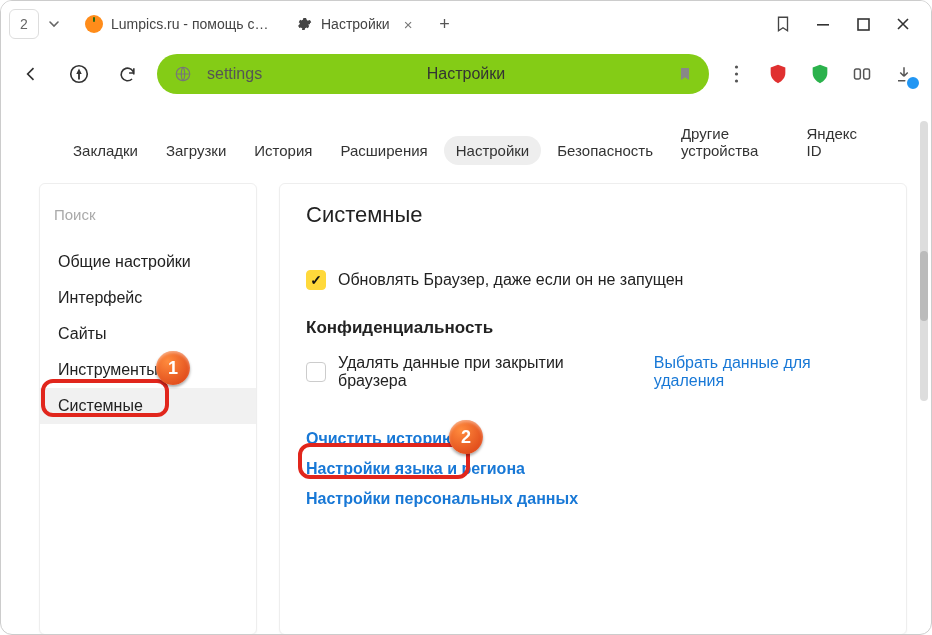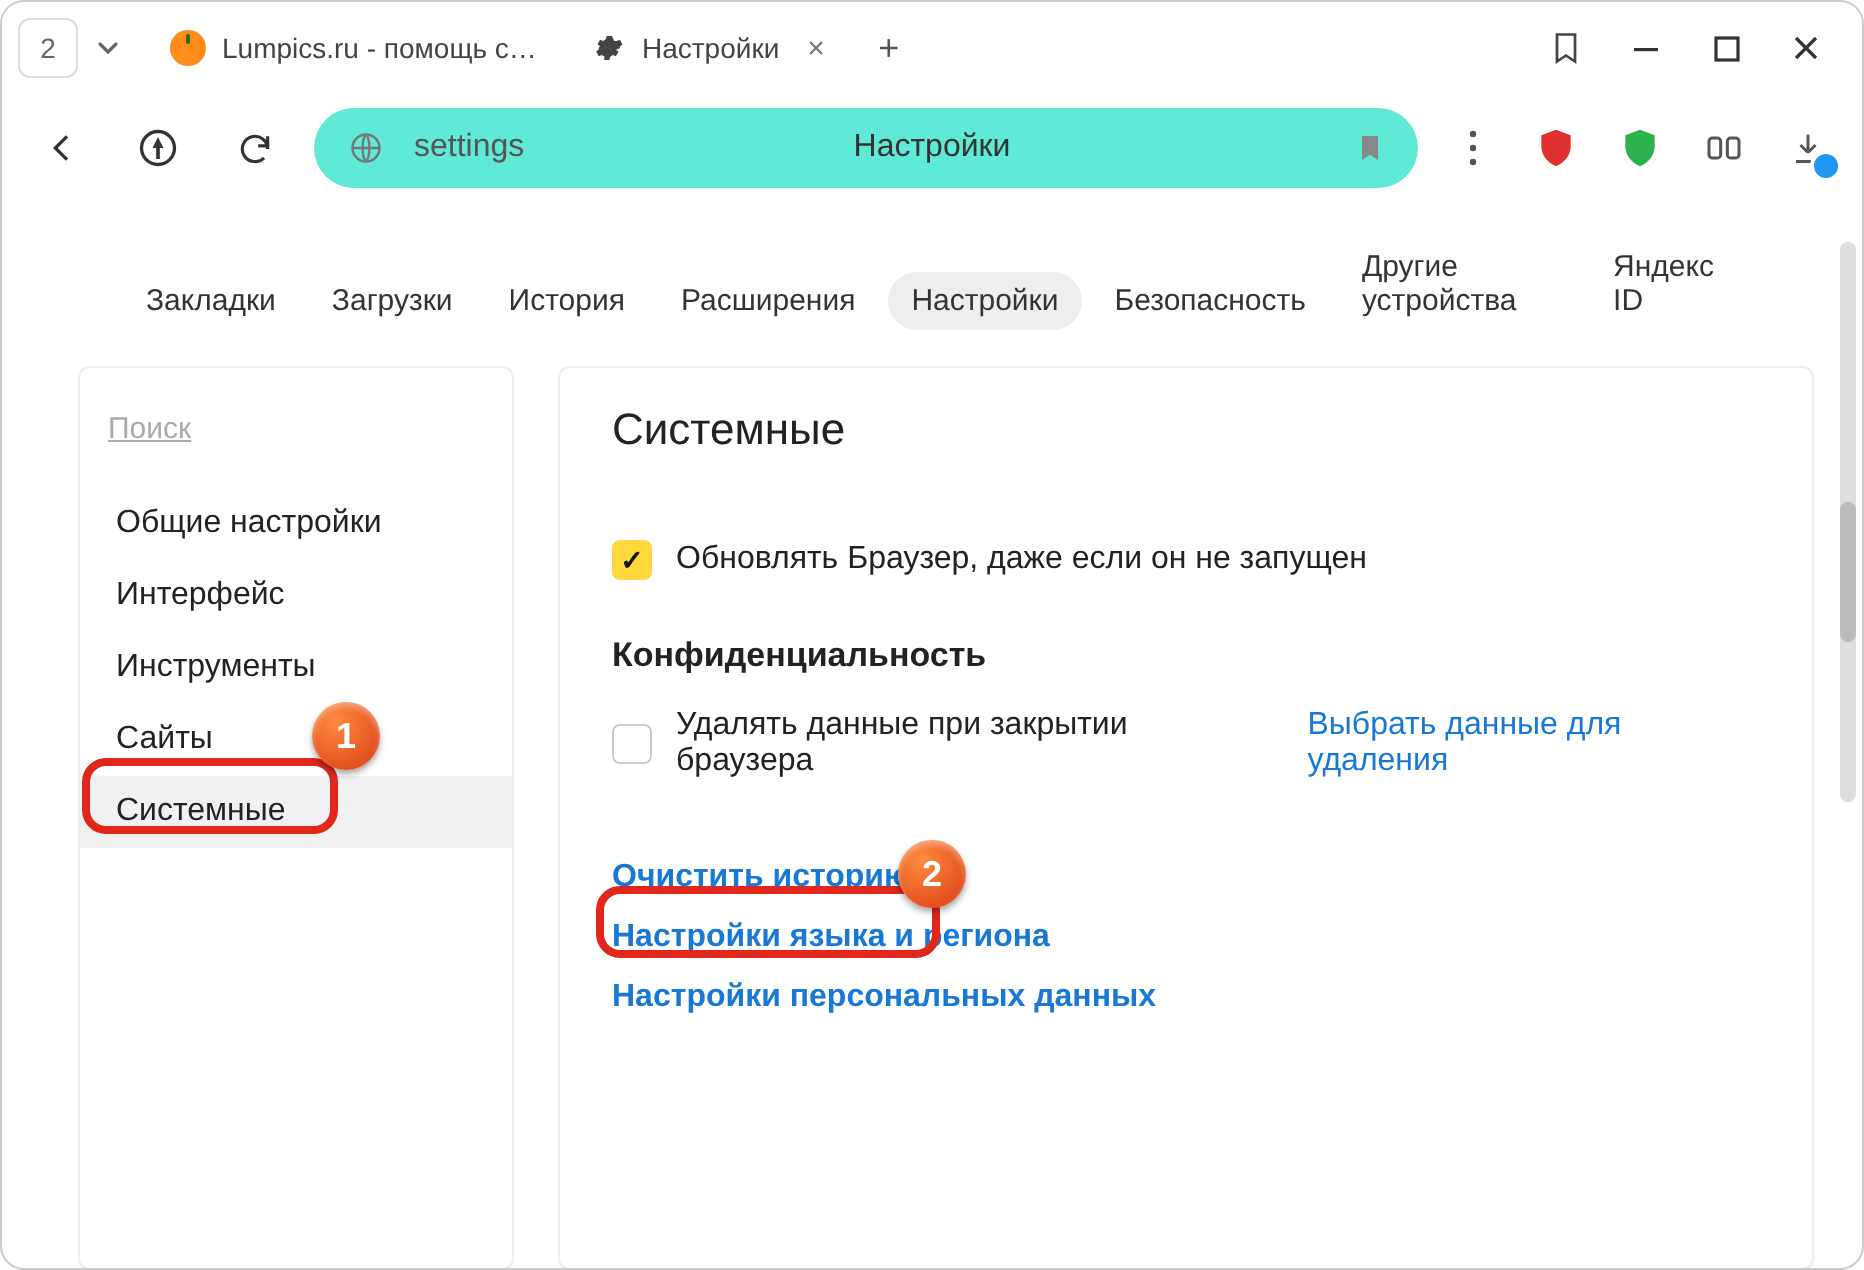--- a/index.html
+++ b/index.html
@@ -16,39 +16,39 @@
 .tab .favicon { width:18px; height:18px; display:flex; align-items:center; justify-content:center; }
 .tab .txt { white-space:nowrap; overflow:hidden; text-overflow:ellipsis; flex:1; }
 .tab .closex { font-size:15px; color:#777; margin-left:6px;}
 .newtab { width:28px; height:28px; border-radius:50%; display:flex; align-items:center; justify-content:center; font-size:18px; color:#555; margin-left:6px; }
 .titlebar .spacer{flex:1;}
 .wicon { width:40px; height:30px; display:flex; align-items:center; justify-content:center; color:#333;}
 
 
 .addrrow { display:flex; align-items:center; height:54px; padding:0 12px; gap:12px; }
 .circbtn { width:36px; height:36px; border-radius:50%; display:flex; align-items:center; justify-content:center; color:#444; }
-.addrbar { flex:1; height:40px; border-radius:20px; background:#5eead4; display:flex; align-items:center; padding:0 16px; gap:14px; color:#555; font-size:16px;}
+.addrbar { flex:1; height:40px; border-radius:20px; background:#84cc16; display:flex; align-items:center; padding:0 16px; gap:14px; color:#555; font-size:16px;}
 .addrbar .globe { width:20px; height:20px; display:flex; align-items:center; justify-content:center;}
 .addrbar .spacer{flex:1;}
 .addrbar .heading{ color:#333; font-size:16px; position:absolute; left:50%; transform:translateX(-50%);}
 .ticon { width:30px; height:30px; display:flex; align-items:center; justify-content:center;}
 .shield-red svg{ color:#e03030;}
 .shield-green svg{ color:#2bb24c;}
 .dlbadge { position:relative;}
 .dlbadge::after{ content:""; position:absolute; right:-2px; bottom:-2px; width:12px; height:12px; background:#2196f3; border-radius:50%; border:2px solid #fff;}
 
 
 .navtabs { display:flex; gap:4px; padding:18px 60px 18px 60px; font-size:15px; color:#333;align-items:flex-end; }
 .navtab { padding:6px 12px; border-radius:16px; cursor:pointer;}
 .navtab.sel { background:#eee; }
 
 
 .main { display:flex; gap:22px; padding:0 24px 0 38px; height:452px; }
 .sidebar { width:218px; background:#fff; border:1px solid #eee; border-radius:6px; padding:10px 0; box-shadow:0 1px 2px rgba(0,0,0,.04);}
-.searchbox { margin:4px 14px 14px 14px; height:32px; display:flex; align-items:center; font-size:15px; color:#aaa;text-decoration:underline; }
+.searchbox { margin:4px 14px 14px 14px; height:32px; display:flex; align-items:center; font-size:15px; color:#aaa; }
 .sideitem { padding:9px 18px; font-size:16px; color:#222; cursor:pointer; position:relative;}
 .sideitem.sel { background:#f1f1f1; }
 
 .content { flex:1; background:#fff; border:1px solid #eee; border-radius:6px; padding:18px 26px; box-shadow:0 1px 2px rgba(0,0,0,.04); overflow:hidden; }
 .content h2 { font-size:22px; font-weight:400; margin-bottom:20px; color:#222;}
 .section-h { font-size:17px; font-weight:600; color:#222; margin:28px 0 16px 0;}
 .chkrow { display:flex; align-items:center; gap:12px; font-size:16px; color:#222; margin-bottom:12px;}
 .chk { width:20px; height:20px; border-radius:4px; border:1px solid #ccc; display:flex; align-items:center; justify-content:center; flex-shrink:0;}
 .chk.on { background:#ffd93b; border-color:#ffd93b;}
 .chk.on::after{ content:"✓"; font-size:14px; color:#111; font-weight:bold;}
@@ -192,22 +192,22 @@
   <div class="navtab">Безопасность</div>
   <div class="navtab">Другие устройства</div>
   <div class="navtab">Яндекс ID</div>
 </div>
 
 <div class="main">
   <div class="sidebar">
     <div class="searchbox">Поиск</div>
     <div class="sideitem">Общие настройки</div>
     <div class="sideitem">Интерфейс</div>
+    <div class="sideitem">Сайты</div>
     <div class="sideitem">Инструменты</div>
-    <div class="sideitem">Сайты</div>
     <div class="sideitem sel">Системные</div>
   </div>
 
   <div class="content">
     <h2>Системные</h2>
 
     <div style="height:16px; overflow:hidden; margin-bottom:6px;">
       <div class="chkrow" style="visibility:hidden;">
         <span class="chk on"></span>
           <span>hidden</span>

